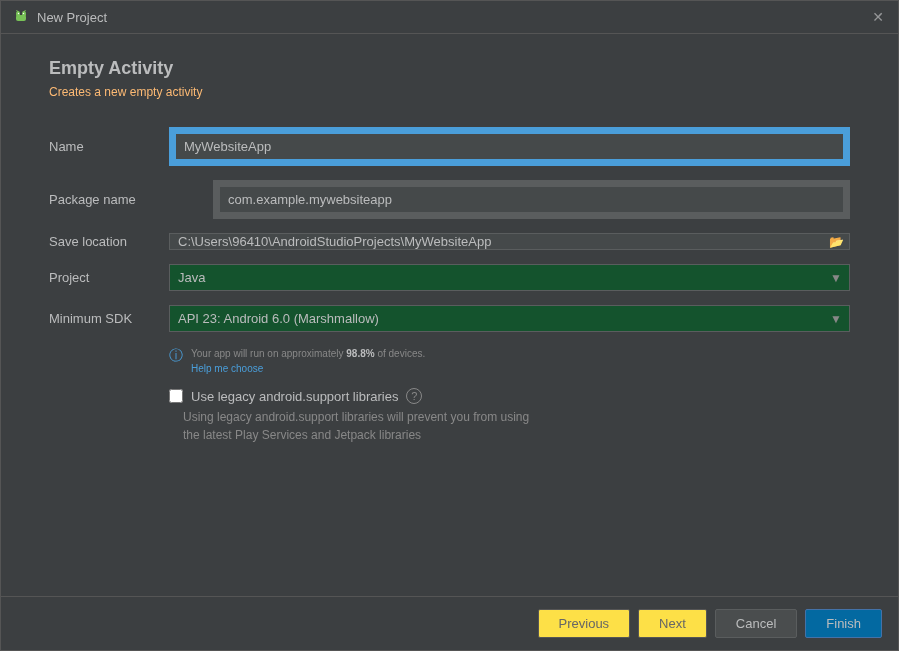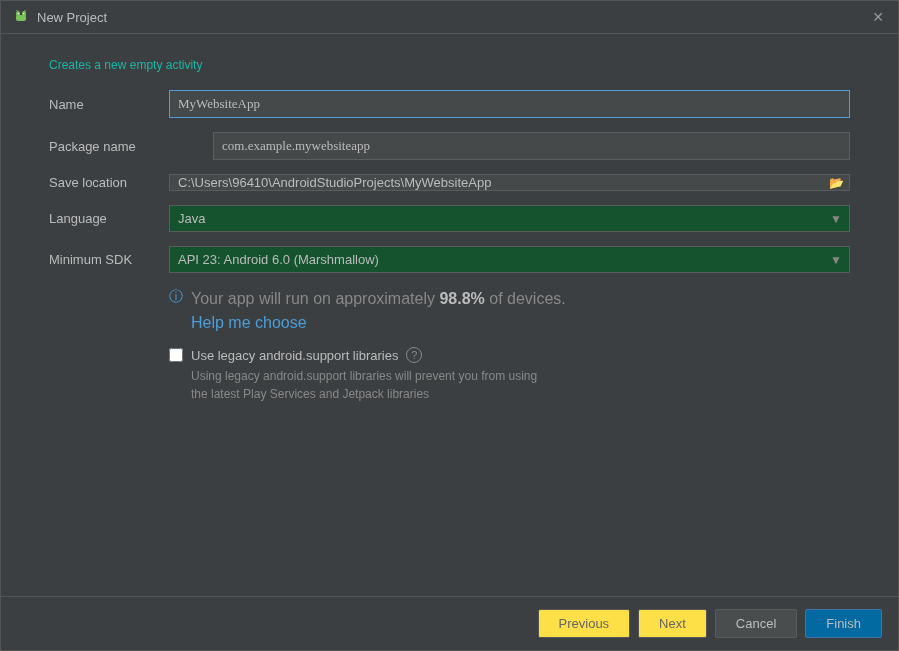--- a/index.html
+++ b/index.html
@@ -65,47 +65,47 @@
     }
 
     .activity-title {
       font-size: 18px;
       font-weight: bold;
       color: #bbbcbd;
       margin-bottom: 6px;
     }
 
     .activity-subtitle {
-      color: #14b8a6;
+      color: #fdba74;
       font-size: 12px;
-      margin-bottom: 18px;
+      margin-bottom: 28px;
     }
 
     .form-row {
       display: flex;
       align-items: center;
       margin-bottom: 14px;
     }
 
     .form-label {
       width: 120px;
       color: #bbbcbd;
       font-size: 13px;
       flex-shrink: 0;
     }
 
     .form-input {
       flex: 1;
       background: #45494a;
-      border: 1px solid #000000;
+      border: 7px solid #000000;
       color: #bbbcbd;
       padding: 5px 8px;
       font-size: 13px;
       outline: none;
-      font-family: Liberation Serif, serif;
+      font-family: Liberation Sans, sans-serif;
     }
 
     .form-input.active-border {
       border-color: #4a9eda;
     }
 
     .form-input.inactive-border {
       border-color: #5a5d5e;
     }
 
@@ -174,21 +174,21 @@
 
     .info-icon {
       color: #4a9eda;
       font-size: 14px;
       flex-shrink: 0;
       margin-top: 1px;
     }
 
     .info-text {
       color: #888;
-      font-size: 16px;
+      font-size: 10px;
       line-height: 1.5;
     }
 
     .info-text strong {
       color: #bbbcbd;
     }
 
     .info-text a {
       color: #4a9eda;
       text-decoration: none;
@@ -228,21 +228,21 @@
       font-size: 11px;
       display: inline-flex;
       align-items: center;
       justify-content: center;
       cursor: pointer;
     }
 
     .legacy-desc {
       color: #888;
       font-size: 12px;
-      margin-left: 22px;
+      margin-left: 14px;
       line-height: 1.5;
     }
 
     .footer {
       display: flex;
       justify-content: flex-end;
       align-items: center;
       padding: 12px 16px;
       border-top: 1px solid #555;
       gap: 8px;
@@ -297,20 +297,21 @@
         <line x1="5" y1="3" x2="3.5" y2="1" stroke="#78c257" stroke-width="1"></line>
         <line x1="11" y1="3" x2="12.5" y2="1" stroke="#78c257" stroke-width="1"></line>
       </svg>
     </div>
     <span class="title-bar-text">New Project</span>
     <div class="close-btn">✕</div>
   </div>
 
   <div class="content">
 
+    <div class="activity-title">Empty Activity</div>
     <div class="activity-subtitle">Creates a new empty activity</div>
 
     <div class="form-row">
       <span class="form-label">Name</span>
       <input class="form-input active-border" type="text" value="MyWebsiteApp" style="flex: 1 1 0%;">
     </div>
 
     <div class="form-row">
       <span class="form-label">Package name</span>
       <input class="form-input inactive-border" type="text" value="com.example.mywebsiteapp" style="flex: 1 1 0%; margin-left: 44px;">
@@ -318,21 +319,21 @@
 
     <div class="form-row">
       <span class="form-label">Save location</span>
       <div class="form-input-wrapper">
         <input type="text" value="C:\Users\96410\AndroidStudioProjects\MyWebsiteApp" style="">
         <span class="folder-icon">📂</span>
       </div>
     </div>
 
     <div class="form-row">
-      <span class="form-label">Language</span>
+      <span class="form-label">Project</span>
       <div class="form-select-wrapper">
         <select class="form-select">
           <option>Java</option>
           <option>Kotlin</option>
         </select>
         <span class="dropdown-arrow">▼</span>
       </div>
     </div>
 
     <div class="form-row">

